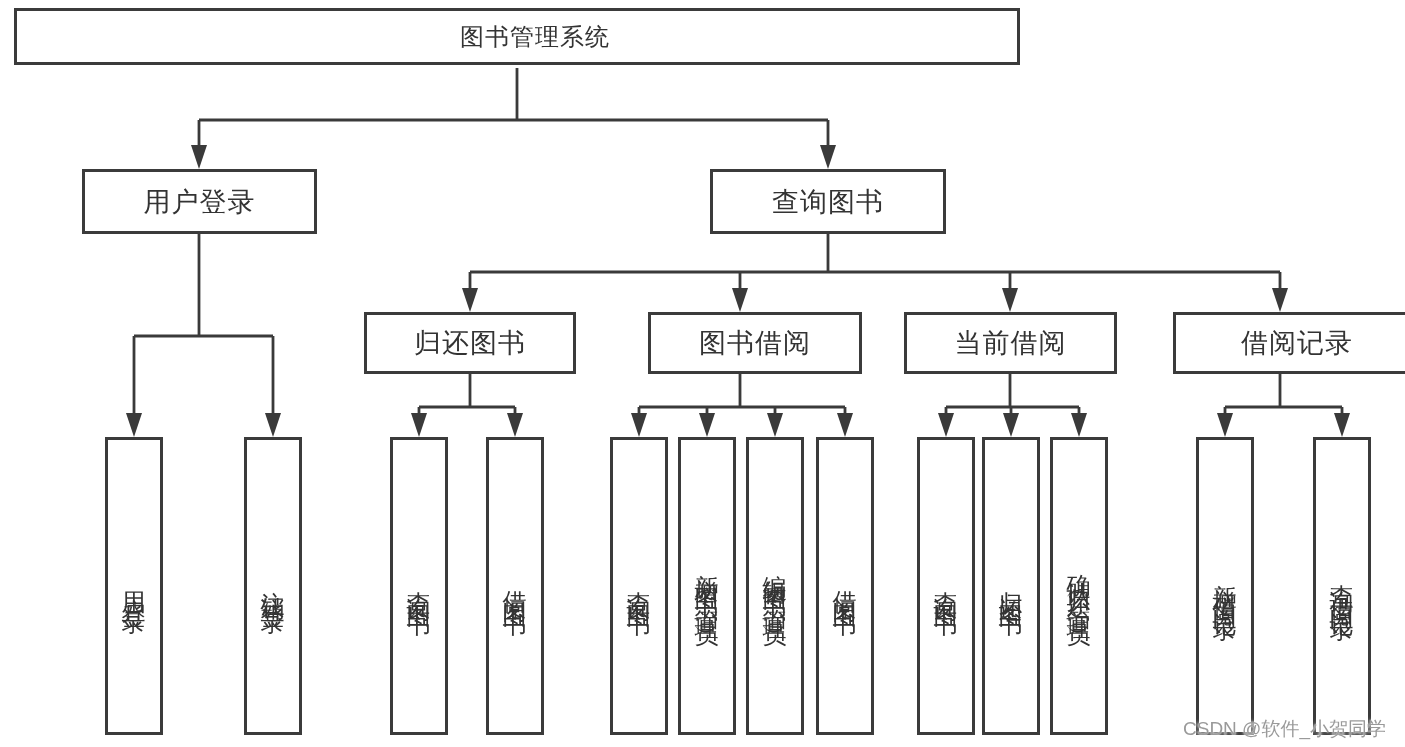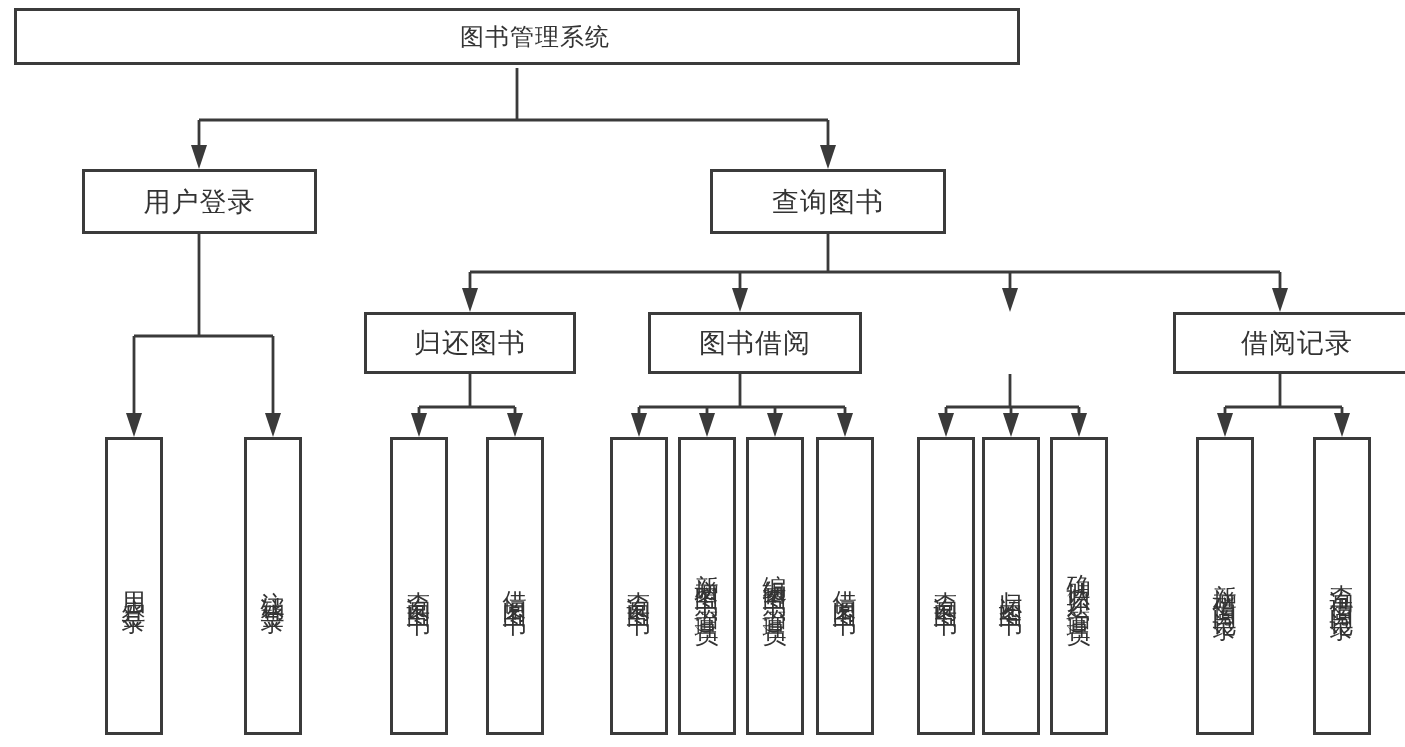--- a/index.html
+++ b/index.html
@@ -153,20 +153,23 @@
   <div id="l2-mgmt" class="box">
     <span class="h-label">查询图书</span>
   </div>
 
   <div id="l3-recommend" class="box">
     <span class="h-label">归还图书</span>
   </div>
   <div id="l3-borrow" class="box">
     <span class="h-label">图书借阅</span>
   </div>
+  <div id="l3-current" class="box">
+    <span class="h-label">当前借阅</span>
+  </div>
   <div id="l3-records" class="box">
     <span class="h-label">借阅记录</span>
   </div>
 
   <div id="g1b1" class="box v-box">
     <span>用户登录</span>
   </div>
   <div id="g1b2" class="box v-box">
     <span>注销登录</span>
   </div>
@@ -201,14 +204,15 @@
     <span>确认归还（管理员）</span>
   </div>
 
   <div id="g5b1" class="box v-box">
     <span>新增借阅记录</span>
   </div>
   <div id="g5b2" class="box v-box">
     <span>查询借阅记录</span>
   </div>
 
+  <div id="watermark">CSDN @软件_小贺同学</div>
 
 </div>
 
 </body></html>

